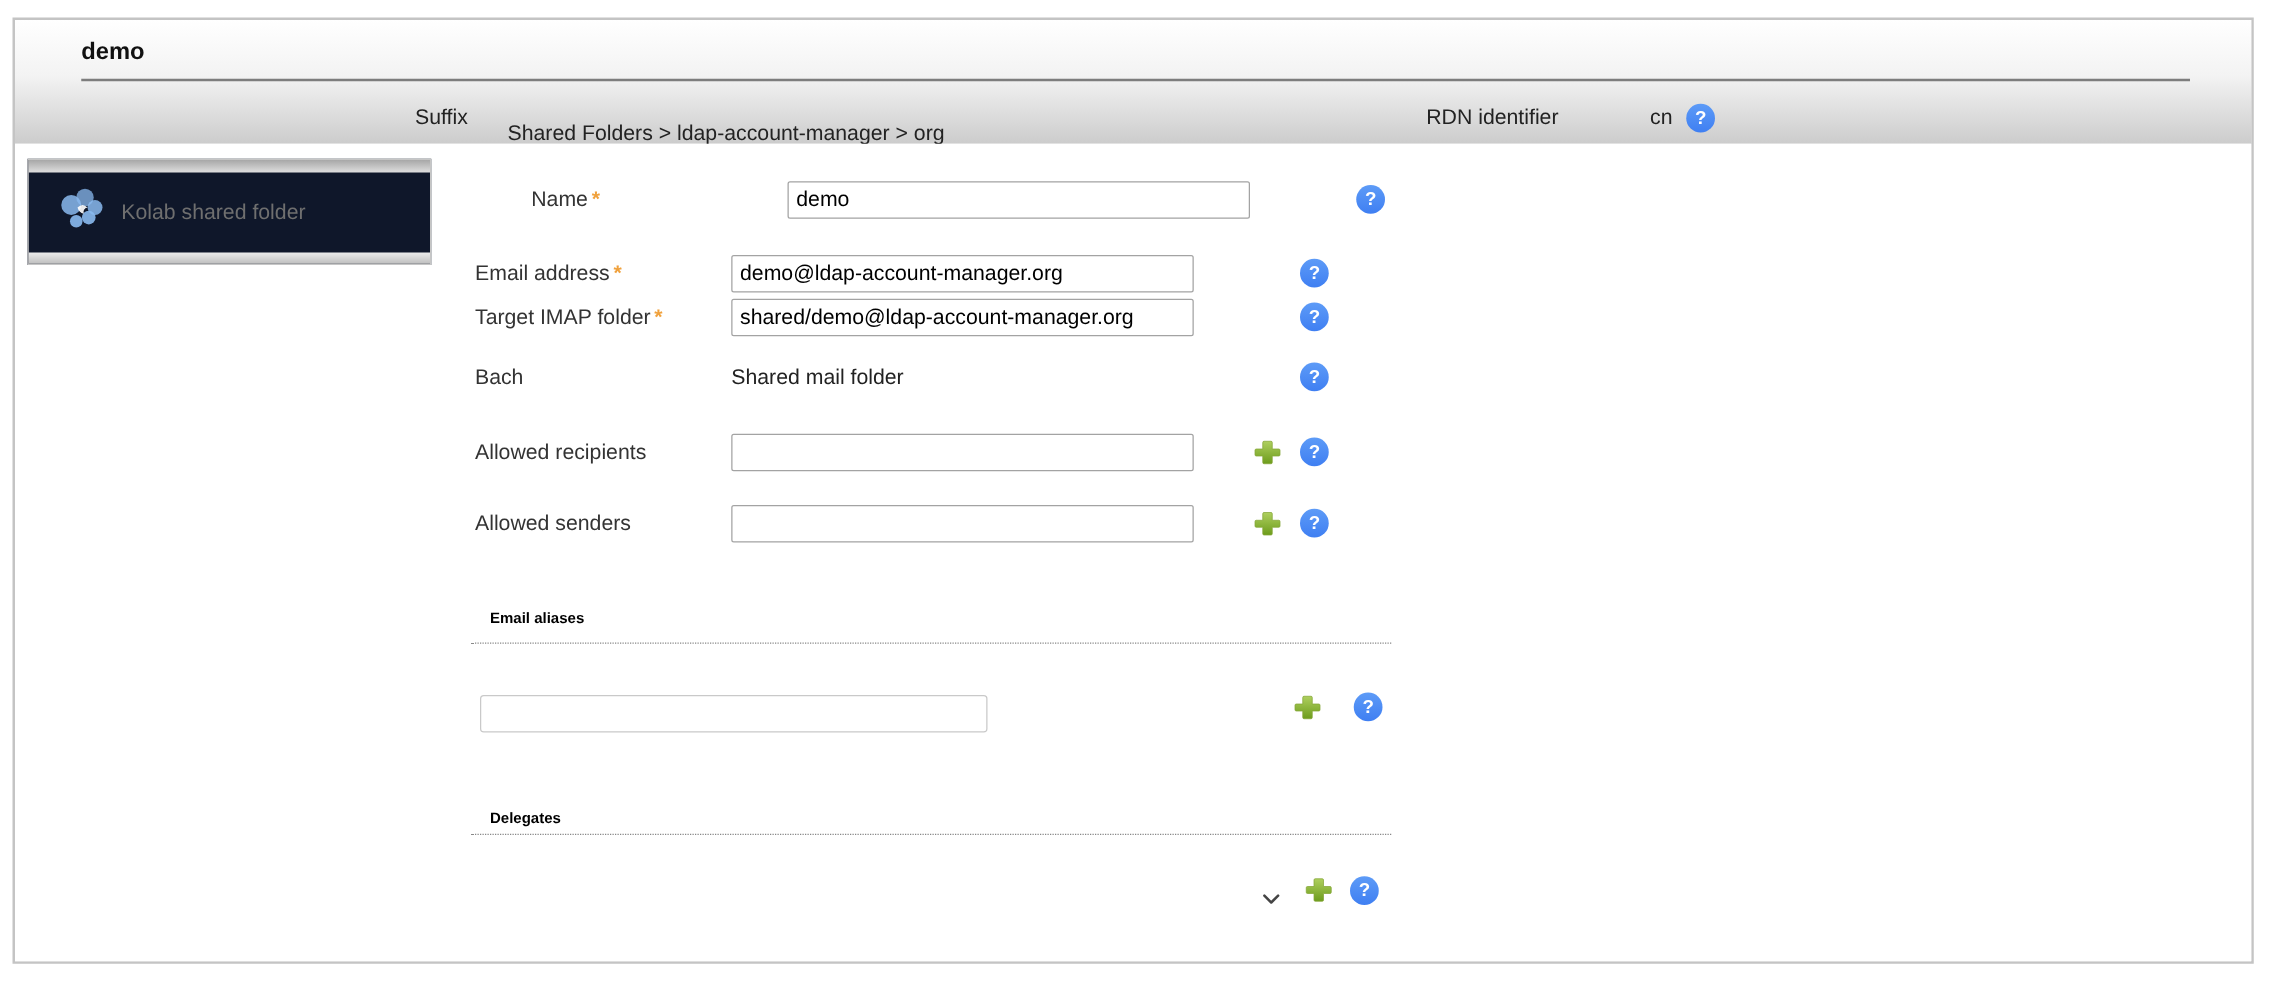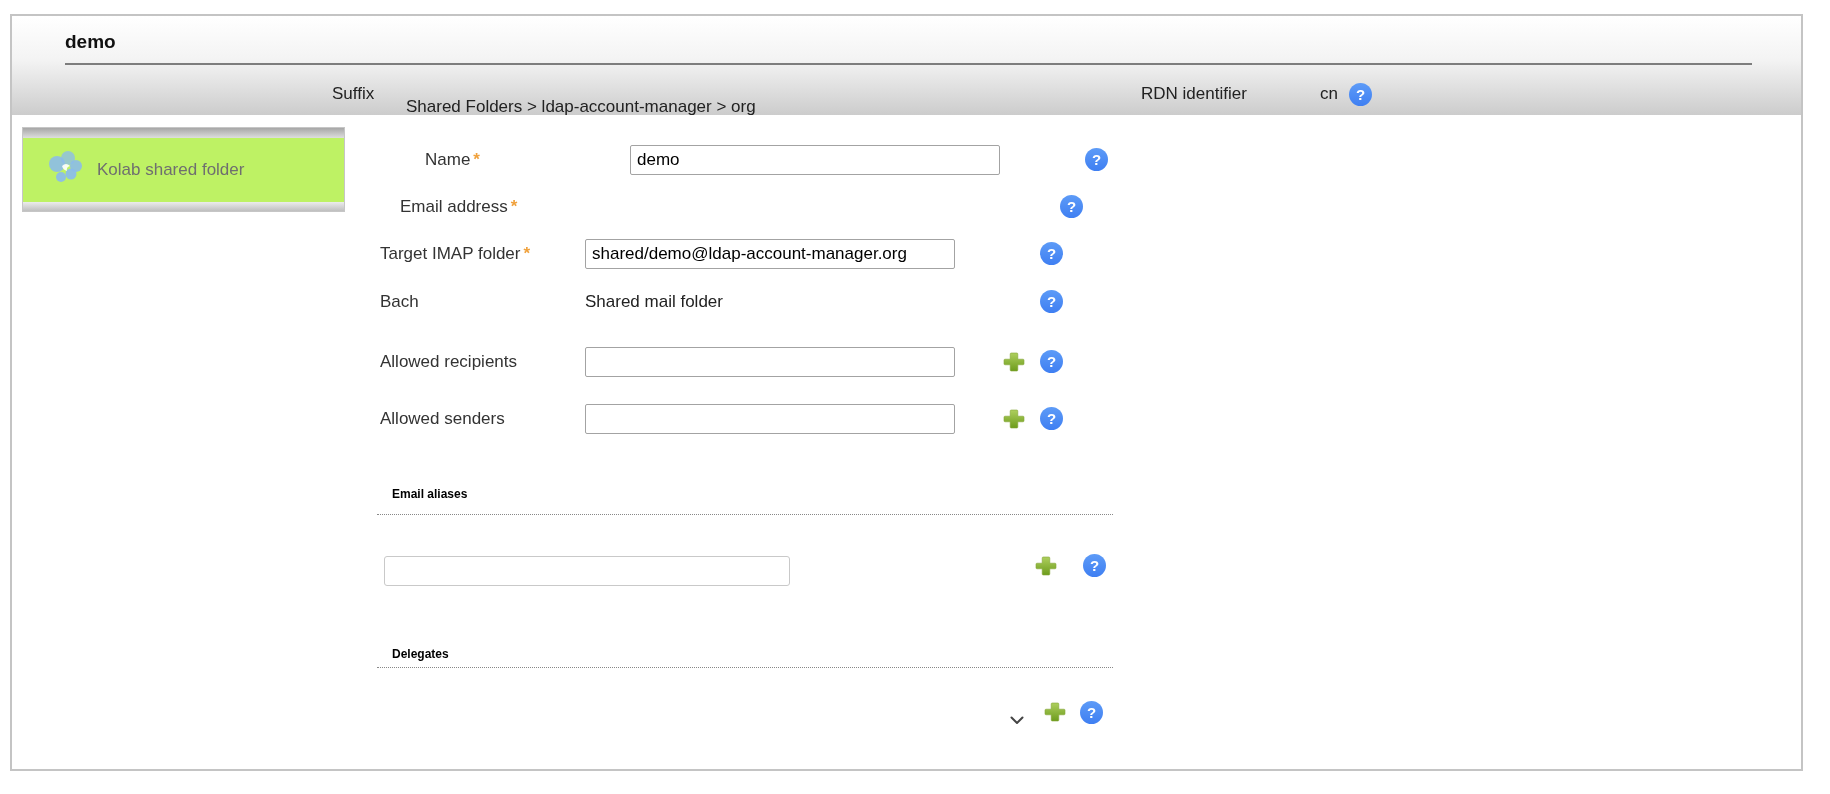--- a/index.html
+++ b/index.html
@@ -41,40 +41,40 @@
   .meta .rdn-value    { left: 1308px; }
   .meta .help-icon    { position: absolute; left: 1337px; top: 4px; }
 
   
   .content { position: relative; height: 654px; background: #fff; }
 
   
   .tab {
     position: absolute; left: 10px; top: 12px;
     width: 323px; height: 85px;
-    border: 1px solid #c6c6c6; background: #bef264;
+    border: 1px solid #c6c6c6; background: #0f172a;
   }
   .tab::before {
     content: ""; position: absolute; left: 0; right: 0; top: 0; height: 10px;
     background: linear-gradient(180deg, #a7a7a7, #dedede);
   }
   .tab::after {
     content: ""; position: absolute; left: 0; right: 0; bottom: 0; height: 9px;
     background: linear-gradient(180deg, #ececec, #bfbfbf);
   }
   .tab-inner {
     position: absolute; left: 0; right: 0; top: 10px; bottom: 9px;
     display: flex; align-items: center; gap: 12px; padding-left: 24px;
     color: #6f6f6f; font-size: 17px;
   }
 
   
   .row { position: absolute; left: 368px; height: 30px; display: flex; align-items: center; }
   .r-name  { top: 30px; margin-left: 45px; }
-  .r-email { top: 77px; margin-left: 20px; }
+  .r-email { top: 89px; }
   .r-target{ top: 124px; }
   .r-type  { top: 172px; }
   .r-recip { top: 232px; }
   .r-send  { top: 289px; }
   .row .lbl { width: 205px; font-size: 17px; color: #333; white-space: nowrap; }
   .req { color: #f0a13c; font-weight: bold; margin-left: 3px; }
   .txt {
     width: 370px; height: 30px;
     border: 1px solid #a3a3a3; border-radius: 2px;
     font-family: "Liberation Sans", sans-serif;
@@ -162,20 +162,21 @@
     </div>
 
     <div class="row r-name">
       <span class="lbl"><span>Name</span><span class="req">*</span></span>
       <input class="txt" type="text" value="demo" style="">
       <span class="help-icon">?</span>
     </div>
 
     <div class="row r-email">
       <span class="lbl"><span>Email address</span><span class="req">*</span></span>
+      <input class="txt" type="text" value="demo@ldap-account-manager.org" style="">
       <span class="help-icon">?</span>
     </div>
 
     <div class="row r-target">
       <span class="lbl"><span>Target IMAP folder</span><span class="req">*</span></span>
       <input class="txt" type="text" value="shared/demo@ldap-account-manager.org" style="">
       <span class="help-icon">?</span>
     </div>
 
     <div class="row r-type">

